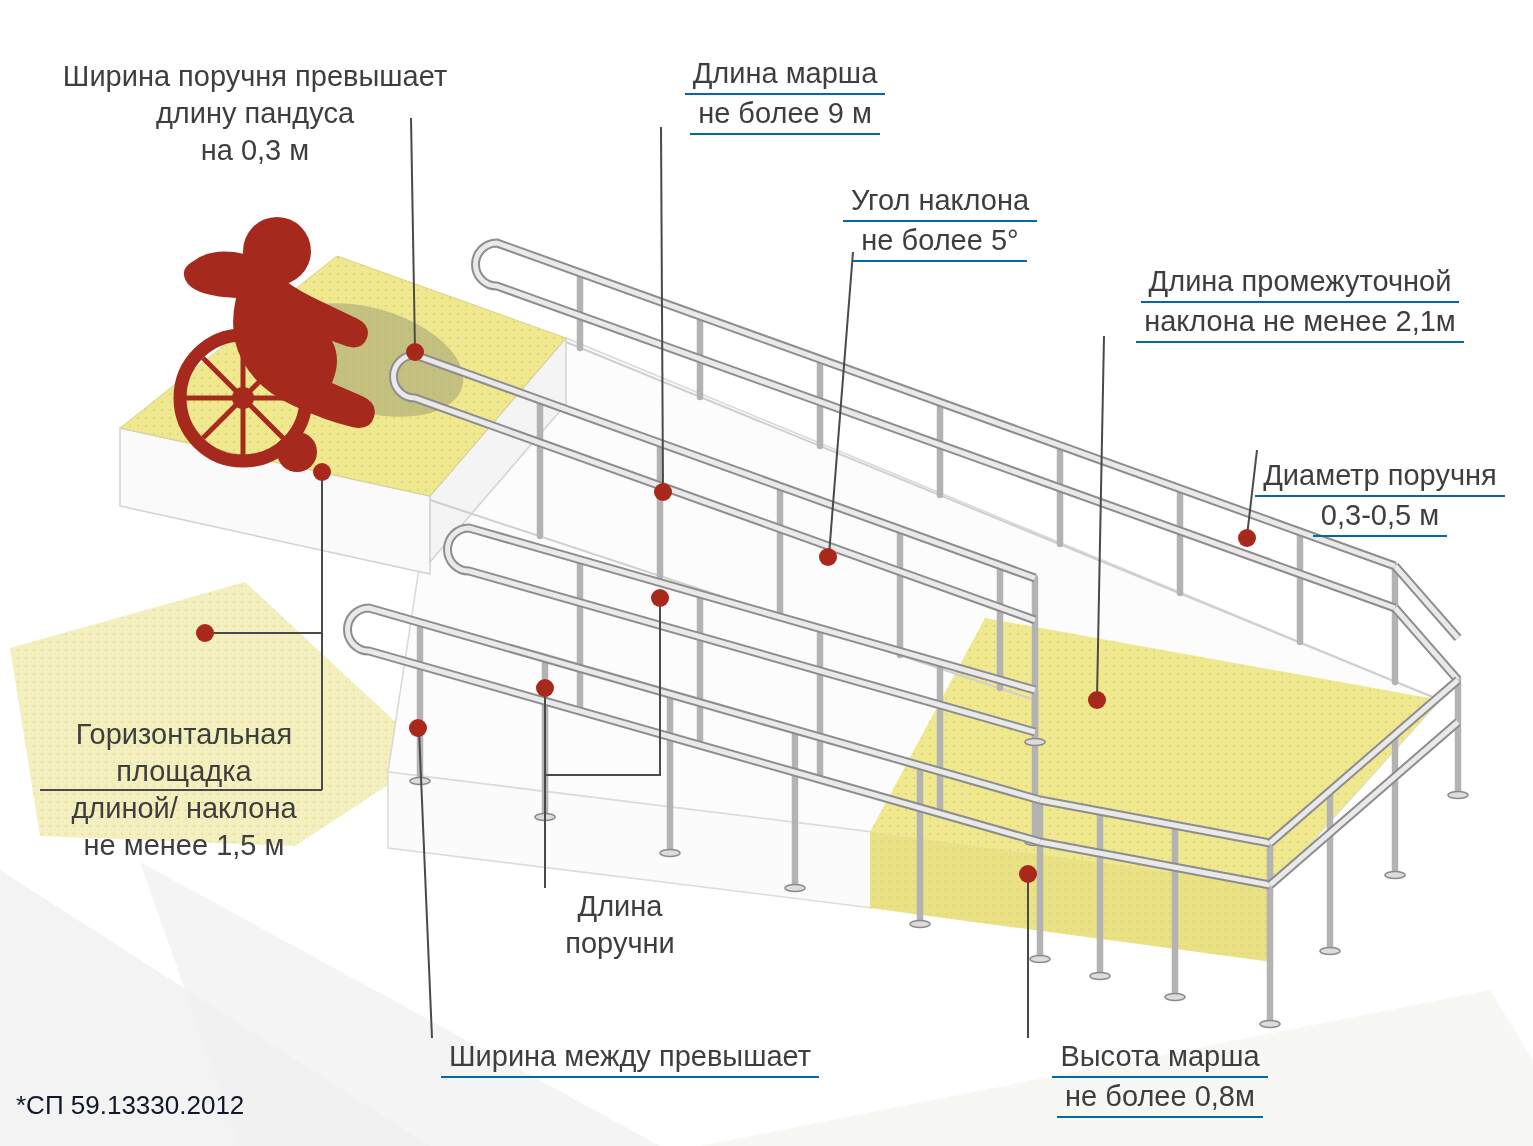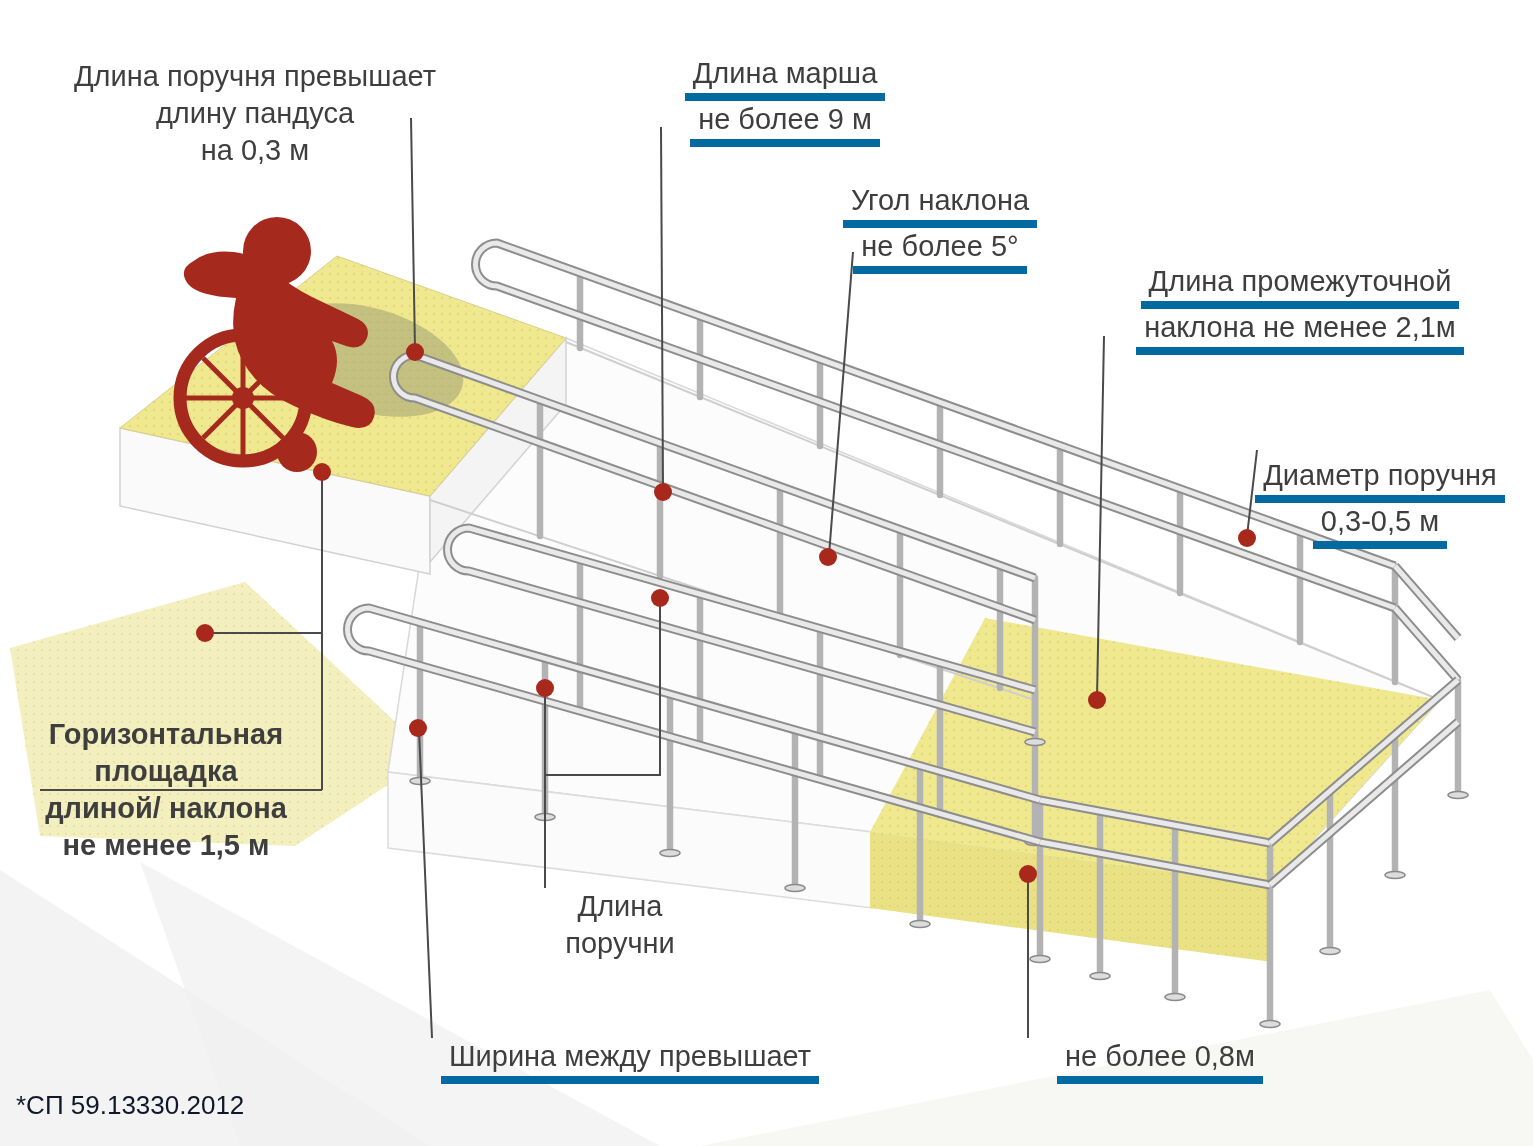--- a/index.html
+++ b/index.html
@@ -1,21 +1,21 @@
 <!DOCTYPE html>
 <html><head>
 <meta charset="utf-8">
 <style>
   html,body{margin:0;padding:0;background:#ffffff;}
   .stage{position:relative;width:1533px;height:1146px;background:#ffffff;overflow:hidden;
          font-family:"Liberation Sans", sans-serif;}
   .diagram-svg{position:absolute;left:0;top:0;width:1533px;height:1146px;}
   .label{position:absolute;font-size:29px;line-height:37px;color:#3e3e3e;text-align:center;}
   .lrow{display:block;}
-  .u{display:inline-block;border-bottom:8px solid #0369a1;padding:0 8px 1px;}
+  .u{display:inline-block;border-bottom:2px solid #0369a1;padding:0 8px 1px;}
   .p{display:inline-block;padding:0 4px;}
   .footnote{position:absolute;left:16px;top:1090px;font-size:26px;color:#0f172a;}
   .ro{fill:none;stroke:#8d8d8d;stroke-width:9;stroke-linejoin:round;}
   .ri{fill:none;stroke:#e9e9e9;stroke-width:5;stroke-linejoin:round;}
   .post{stroke:#b3b3b3;stroke-width:6.5;stroke-linecap:round;}
   .foot{fill:#dcdcdc;stroke:#8a8a8a;stroke-width:1.5;}
   .lead{fill:none;stroke:#4a4a4a;stroke-width:2;}
   .dot{fill:#a8281c;}
   .edge{stroke:#cfcfcf;stroke-width:2;}
 </style>
@@ -177,21 +177,21 @@
       <circle class="dot" cx="322" cy="472" r="9"></circle>
       <circle class="dot" cx="205" cy="633" r="9"></circle>
       <circle class="dot" cx="545" cy="688" r="9"></circle>
       <circle class="dot" cx="660" cy="598" r="9"></circle>
       <circle class="dot" cx="418" cy="728" r="9"></circle>
       <circle class="dot" cx="1028" cy="874" r="9"></circle>
     </g>
   </svg>
 
   <div class="label" style="left:55px;top:58px;width:400px;">
-    <div class="lrow"><span class="p">Длина поручня превышает</span></div>
+    <div class="lrow"><span class="p">Ширина поручня превышает</span></div>
     <div class="lrow"><span class="p">длину пандуса</span></div>
     <div class="lrow"><span class="p">на 0,3 м</span></div>
   </div>
 
   <div class="label" style="left:640px;top:55px;width:290px;">
     <div class="lrow"><span class="u">Длина марша</span></div>
     <div class="lrow"><span class="u">не более 9 м</span></div>
   </div>
 
   <div class="label" style="left:835px;top:182px;width:210px;">
@@ -202,35 +202,36 @@
   <div class="label" style="left:1100px;top:263px;width:400px;">
     <div class="lrow"><span class="u">Длина промежуточной</span></div>
     <div class="lrow"><span class="u">наклона не менее 2,1м</span></div>
   </div>
 
   <div class="label" style="left:1245px;top:413px;width:270px;margin-top:44px;">
     <div class="lrow"><span class="u">Диаметр поручня</span></div>
     <div class="lrow"><span class="u">0,3-0,5 м</span></div>
   </div>
 
-  <div class="label" style="left:22px;top:716px;width:288px;font-weight:bold;">
+  <div class="label" style="left:40px;top:716px;width:288px;">
     <div class="lrow"><span class="p">Горизонтальная</span></div>
     <div class="lrow"><span class="p">площадка</span></div>
     <div class="lrow"><span class="p">длиной/ наклона</span></div>
     <div class="lrow"><span class="p">не менее 1,5 м</span></div>
   </div>
 
   <div class="label" style="left:545px;top:888px;width:150px;">
     <div class="lrow"><span class="p">Длина</span></div>
     <div class="lrow"><span class="p">поручни</span></div>
   </div>
 
   <div class="label" style="left:415px;top:1038px;width:430px;">
     <div class="lrow"><span class="u">Ширина между превышает</span></div>
   </div>
 
   <div class="label" style="left:1035px;top:1038px;width:250px;">
+    <div class="lrow"><span class="u">Высота марша</span></div>
     <div class="lrow"><span class="u">не более 0,8м</span></div>
   </div>
 
   <div class="footnote">*СП 59.13330.2012</div>
 
 </div>
 
 </body></html>

